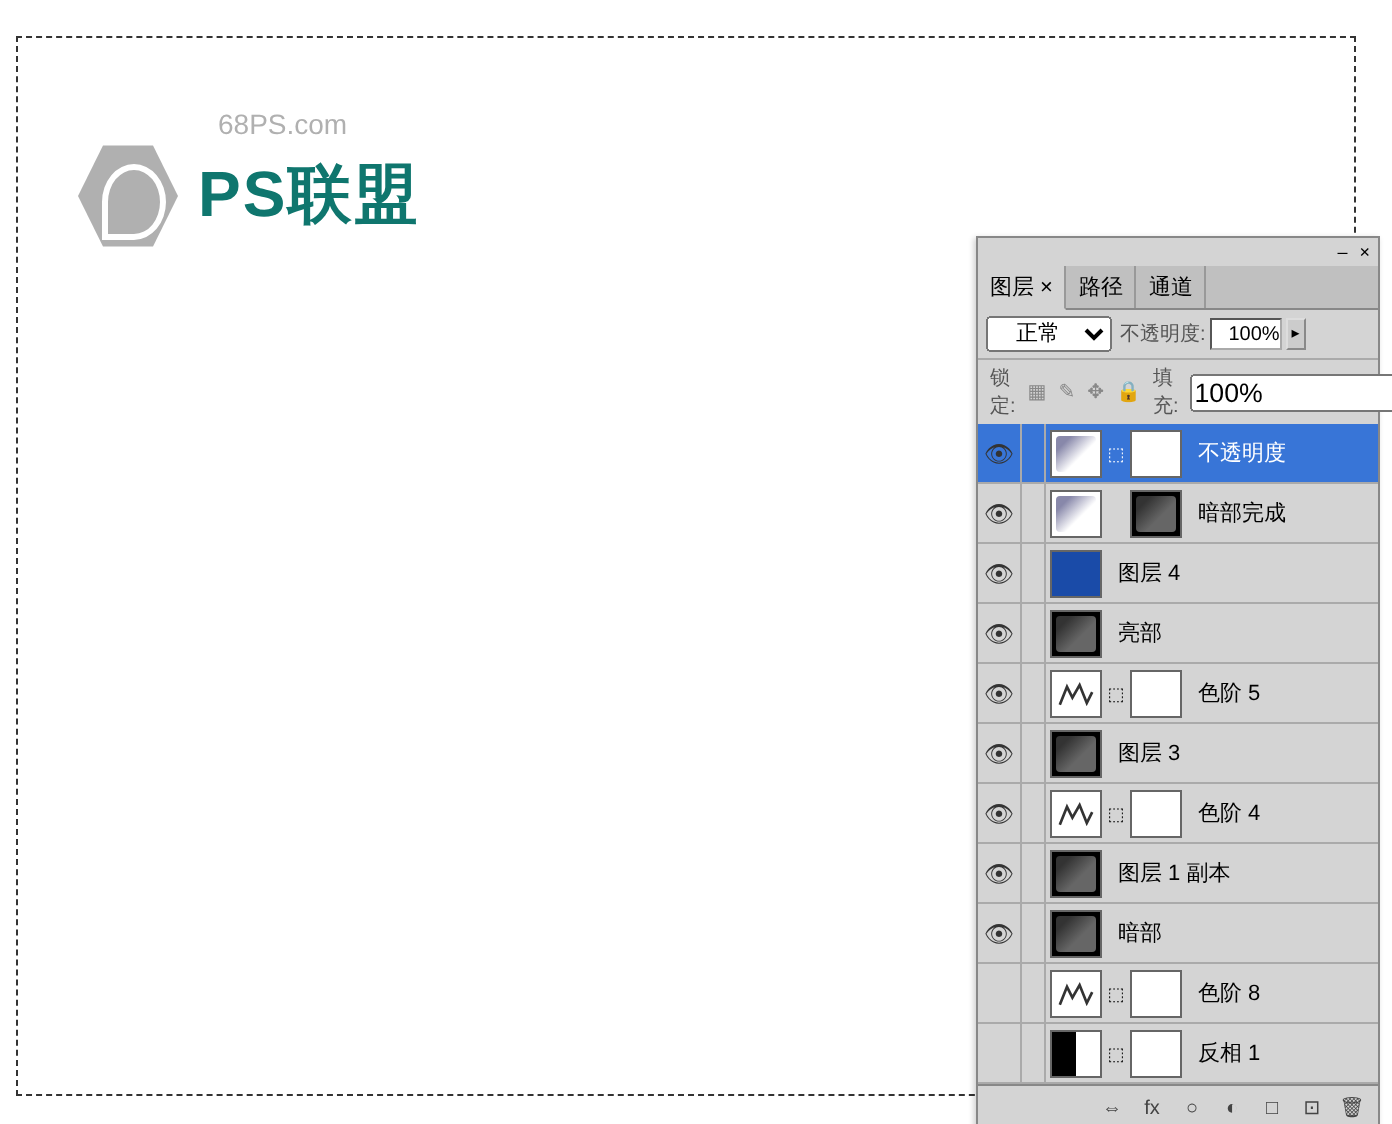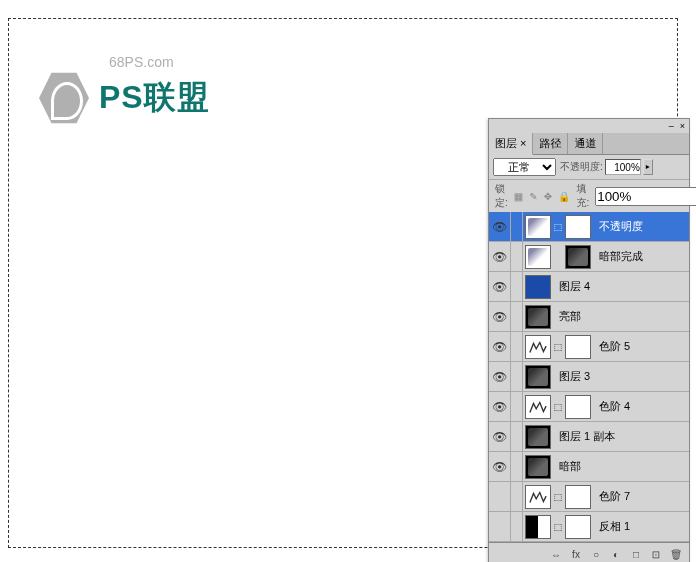--- a/index.html
+++ b/index.html
@@ -196,21 +196,21 @@
       <div class="layer-row">
         <div class="vis-col"></div>
         <div class="link-col"></div>
         <div class="thumb adj">
           <svg viewBox="0 0 20 14">
             <polyline points="1,13 5,3 8,9 12,2 16,12 19,6" fill="none" stroke="#333" stroke-width="1.5"></polyline>
           </svg>
         </div>
         <span class="mask-link">⬚</span>
         <div class="thumb mask"></div>
-        <span class="layer-name">色阶 7</span>
+        <span class="layer-name">色阶 8</span>
       </div>
       <div class="layer-row">
         <div class="vis-col"></div>
         <div class="link-col"></div>
         <div class="thumb adj">
           <div style="width:100%;height:100%;background:linear-gradient(90deg,#000 50%,#fff 50%)"></div>
         </div>
         <span class="mask-link">⬚</span>
         <div class="thumb mask"></div>
         <span class="layer-name">反相 1</span>

